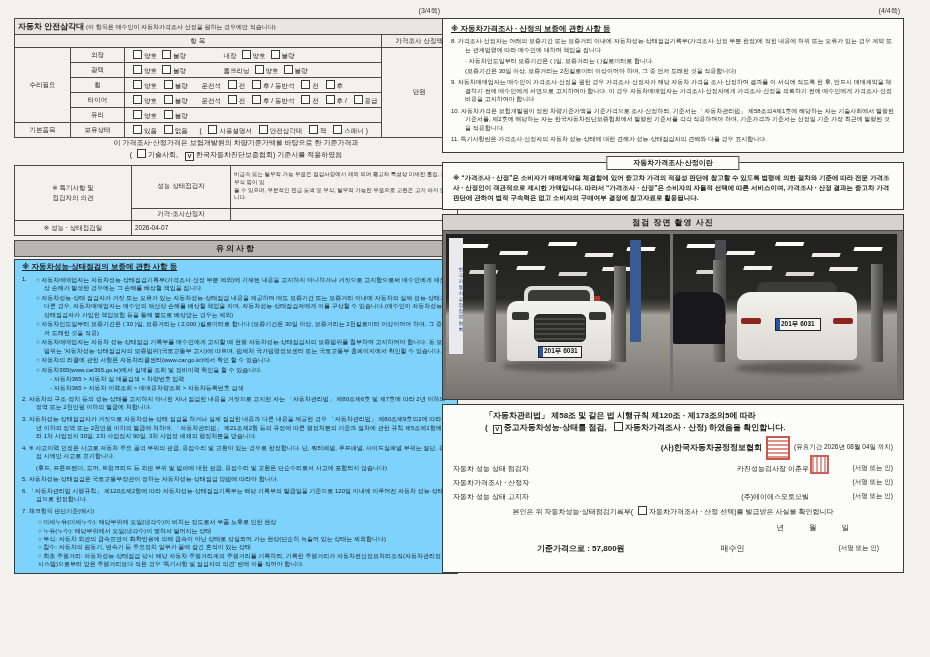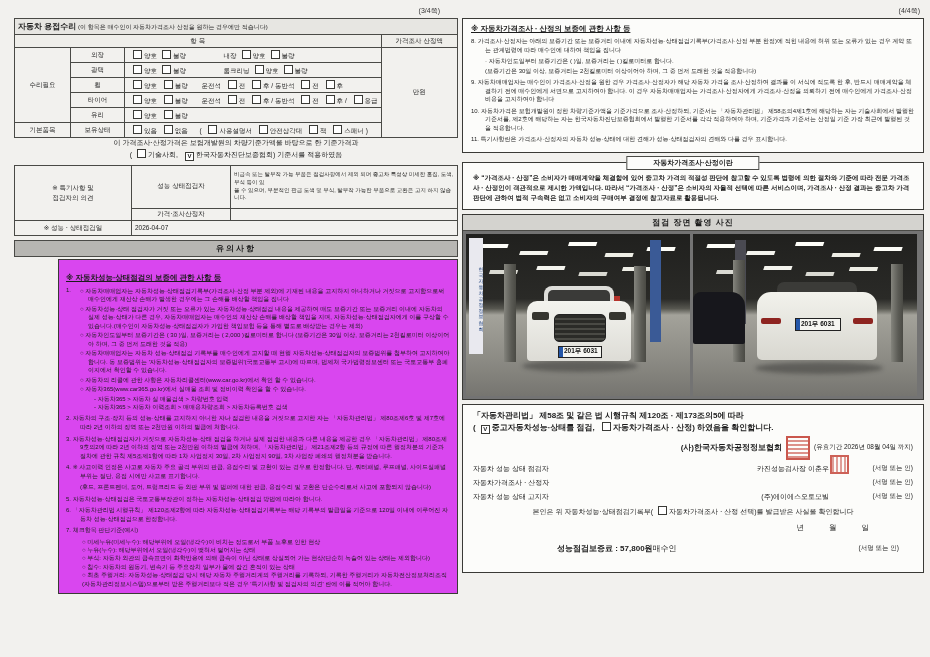--- a/index.html
+++ b/index.html
@@ -1,20 +1,20 @@
 <!DOCTYPE html>
 <html><head>
 <meta charset="utf-8">
 <style>
   html,body{margin:0;padding:0;background:#e9e8e4;}
   .sheet{position:relative;width:930px;height:657px;background:#f2f1ee;overflow:hidden;
          font-family:"Liberation Sans","DejaVu Sans",sans-serif;color:#1c1c1c;}
   .page{position:absolute;top:4px;}
   .pl{left:14px;width:444px;}
-  .pr{left:462px;width:462px;}
+  .pr{left:442px;width:462px;}
   .pagelabel{font-size:7px;text-align:right;padding:2px 18px 2px 0;color:#333;}
   
   table{border-collapse:collapse;width:100%;}
   .otable td{border:1px solid #4a4a46;font-size:6.5px;padding:1px 3px;height:12px;vertical-align:middle;}
   .thead1 td{background:#e7e6e2;height:13px;}
   .thead1 b{font-size:8px;}
   .thead2 td{background:#efeeea;height:10px;font-size:6.5px;}
   .c{text-align:center;}
   .w-price{width:74px;}
   .w-cat{width:52px;}
@@ -33,21 +33,21 @@
   .basis{text-align:center;font-size:7px;line-height:1.5;}
   .rtable{margin-top:4px;}
   .rtable td{border:1px solid #4a4a46;font-size:6.5px;padding:1px 3px;vertical-align:middle;}
   .rem-label{width:110px;text-align:center;line-height:1.5;}
   .rem-col2{width:92px;text-align:center;}
   .rem-txt{font-size:5.5px;line-height:1.45;color:#2a2a28;}
   .rem-comment{height:40px;vertical-align:top;}
   
   .banner{background:#b7b6b2;border:1px solid #4a4a46;text-align:center;font-size:8px;font-weight:bold;
           padding:2px 0;margin-top:4px;letter-spacing:2px;}
-  .nbox{border:1.5px solid #3a3a36;background:#d946ef;margin-top:2px;padding:12px 7px 5px;margin-left:44px;}
+  .nbox{border:1.5px solid #3a3a36;background:#7dd3fc;margin-top:2px;padding:1px 7px 5px;}
   .nhead{font-size:7.5px;font-weight:bold;text-decoration:underline;margin:1px 0 3px;}
   .nitem{display:flex;margin:2px 0;}
   .num{width:12px;font-size:6px;flex:none;padding-top:1px;}
   .bullets{flex:1;}
   .bul{font-size:6px;line-height:1.42;padding-left:10px;text-indent:-8px;margin:1px 0;}
   .sub{font-size:6px;line-height:1.4;padding-left:16px;}
   .ni{font-size:6px;line-height:1.42;padding-left:14px;text-indent:-14px;margin:3px 0;}
   .nip{font-size:6px;line-height:1.42;padding-left:14px;margin:1px 0;}
   
   .wbox{border:1.5px solid #3a3a36;background:#fcfcfa;padding:4px 8px 5px;}
@@ -69,52 +69,52 @@
   .vbanner{position:absolute;writing-mode:vertical-rl;text-orientation:upright;font-size:5px;line-height:1;
            letter-spacing:1px;text-align:center;overflow:hidden;}
   .shadow{position:absolute;background:rgba(20,20,20,.35);border-radius:50%;filter:blur(2px);}
   .plate{position:absolute;background:#f6f6f2;border:1px solid #222;display:flex;align-items:center;
          font-size:6.5px;font-weight:bold;color:#111;}
   .plate .bluechip{width:4px;height:100%;background:#2456a8;flex:none;margin-right:1px;}
   .signsec{border:1.5px solid #3a3a36;margin-top:4px;background:#fcfcfa;}
   .signbanner{background:#d4d3cf;border-bottom:1px solid #4a4a46;text-align:center;
               font-size:8px;font-weight:bold;padding:2px 0;letter-spacing:6px;}
   .signbody{padding:5px 10px 6px;}
-  .s-intro{font-size:8px;font-weight:bold;line-height:1.5;}
+  .s-intro{font-size:8px;font-weight:bold;line-height:1.5;margin-left:32px;}
   .s-date{font-size:7.5px;font-weight:bold;text-align:right;padding-right:70px;margin:4px 0 2px;white-space:pre;}
   .s-org{display:flex;justify-content:flex-end;align-items:center;gap:4px;font-size:8px;font-weight:bold;margin:2px 0;}
   .s-valid{font-size:6.5px;font-weight:normal;}
   .seal{width:20px;height:20px;border:2px solid #c23b2f;flex:none;opacity:.85;
         background:repeating-linear-gradient(0deg,rgba(194,59,47,.65) 0 2px,rgba(255,255,255,0) 2px 4px);}
   .seal2{position:absolute;right:64px;top:-9px;width:15px;height:15px;border:2px solid #c23b2f;opacity:.8;
          background:repeating-linear-gradient(90deg,rgba(194,59,47,.6) 0 2px,rgba(255,255,255,0) 2px 4px);}
   .s-row{display:flex;align-items:center;font-size:7px;margin:4px 0;position:relative;}
   .s-row .slabel{width:150px;}
   .s-row .sval{margin-left:auto;padding-right:14px;font-size:7px;}
   .s-row .ssig{width:70px;text-align:right;font-size:6.5px;flex:none;}
   .s-confirm{font-size:7px;text-align:center;margin:4px 0 2px;}
   .s-blankdate{font-size:7.5px;text-align:right;padding-right:44px;margin:6px 0;white-space:pre;}
   .s-fee{display:flex;align-items:center;font-size:8px;font-weight:bold;margin:10px 0 12px;}
   .s-fee .fee{margin-left:84px;}
-  .s-fee .buyer{font-weight:normal;text-align:right;}
+  .s-fee .buyer{margin-left:96px;font-weight:normal;text-align:right;}
   .s-fee .fsig{margin-left:auto;padding-right:14px;font-weight:normal;font-size:6.5px;}
 </style>
 </head>
 <body>
 
 <div class="sheet">
 
   <section class="page pl">
     <div class="pagelabel">(3/4쪽)</div>
 
     <table class="otable">
       <tbody>
           <tr class="thead1">
         <td colspan="4">
-          <b>자동차 용접수리</b>
+          <b>자동차 안전삼각대</b>
           <span style="font-size:6px;">(이 항목은 매수인이 자동차가격조사 산정을 원하는 경우에만 적습니다)</span>
         </td>
       </tr>
       <tr class="thead2">
         <td colspan="3" class="c">항   목</td>
         <td class="c w-price">가격조사 산정액</td>
       </tr>
       <tr>
         <td rowspan="5" class="c w-cat">수리필요</td>
         <td class="c w-name">외장</td>
@@ -340,21 +340,21 @@
         <div class="s-row">
           <span class="slabel">자동차 성능 상태 고지자</span>
           <span class="sval">(주)에이에스오토모빌</span>
           <span class="ssig">(서명 또는 인)</span>
         </div>
         <div class="s-confirm">
           <span>본인은 위 자동차성능·상태점검기록부(</span><span class="cb"></span><span>자동차가격조사 · 산정 선택</span><span>)를 발급받은 사실을 확인합니다</span>
         </div>
         <div class="s-blankdate">년            월            일</div>
         <div class="s-fee">
-          <span class="fee">성능점검보증료 : 57,800원</span>
+          <span class="fee">기준가격으로 : 57,800원</span>
           <span class="buyer">매수인</span>
           <span class="fsig">(서명 또는 인)</span>
         </div>
       </div>
     </div>
   </section>
 
 </div>
 
 </body></html>

